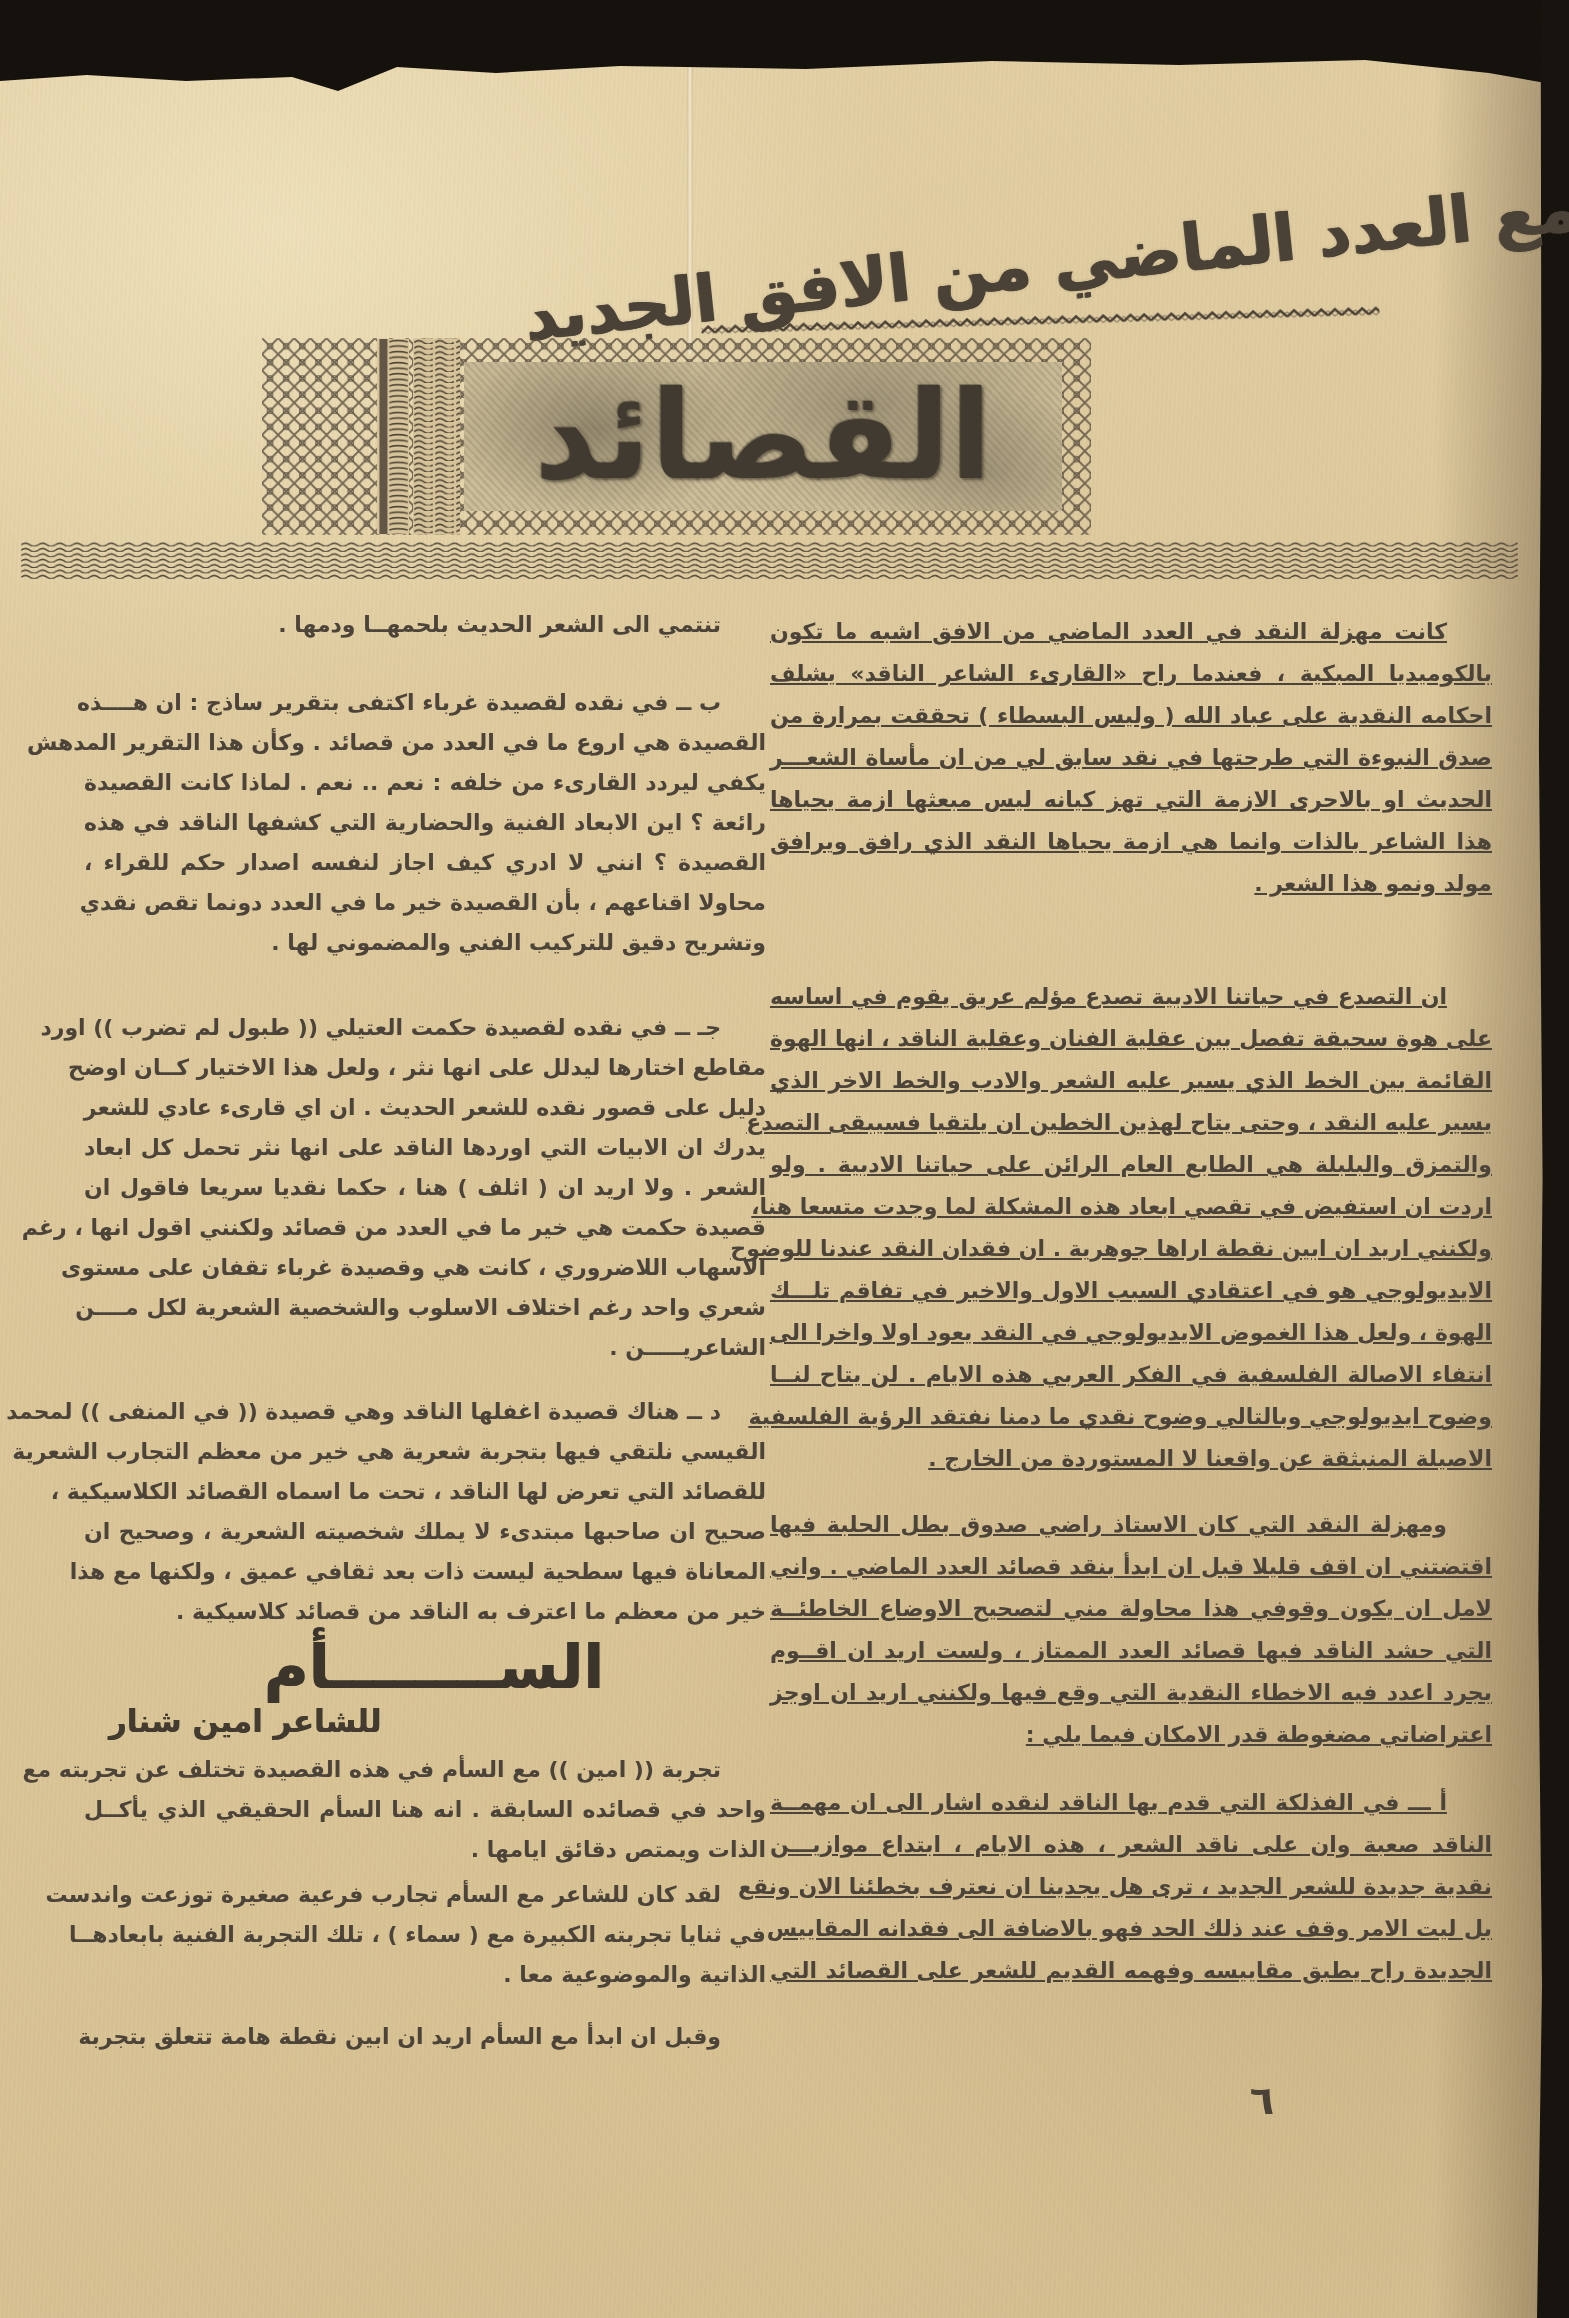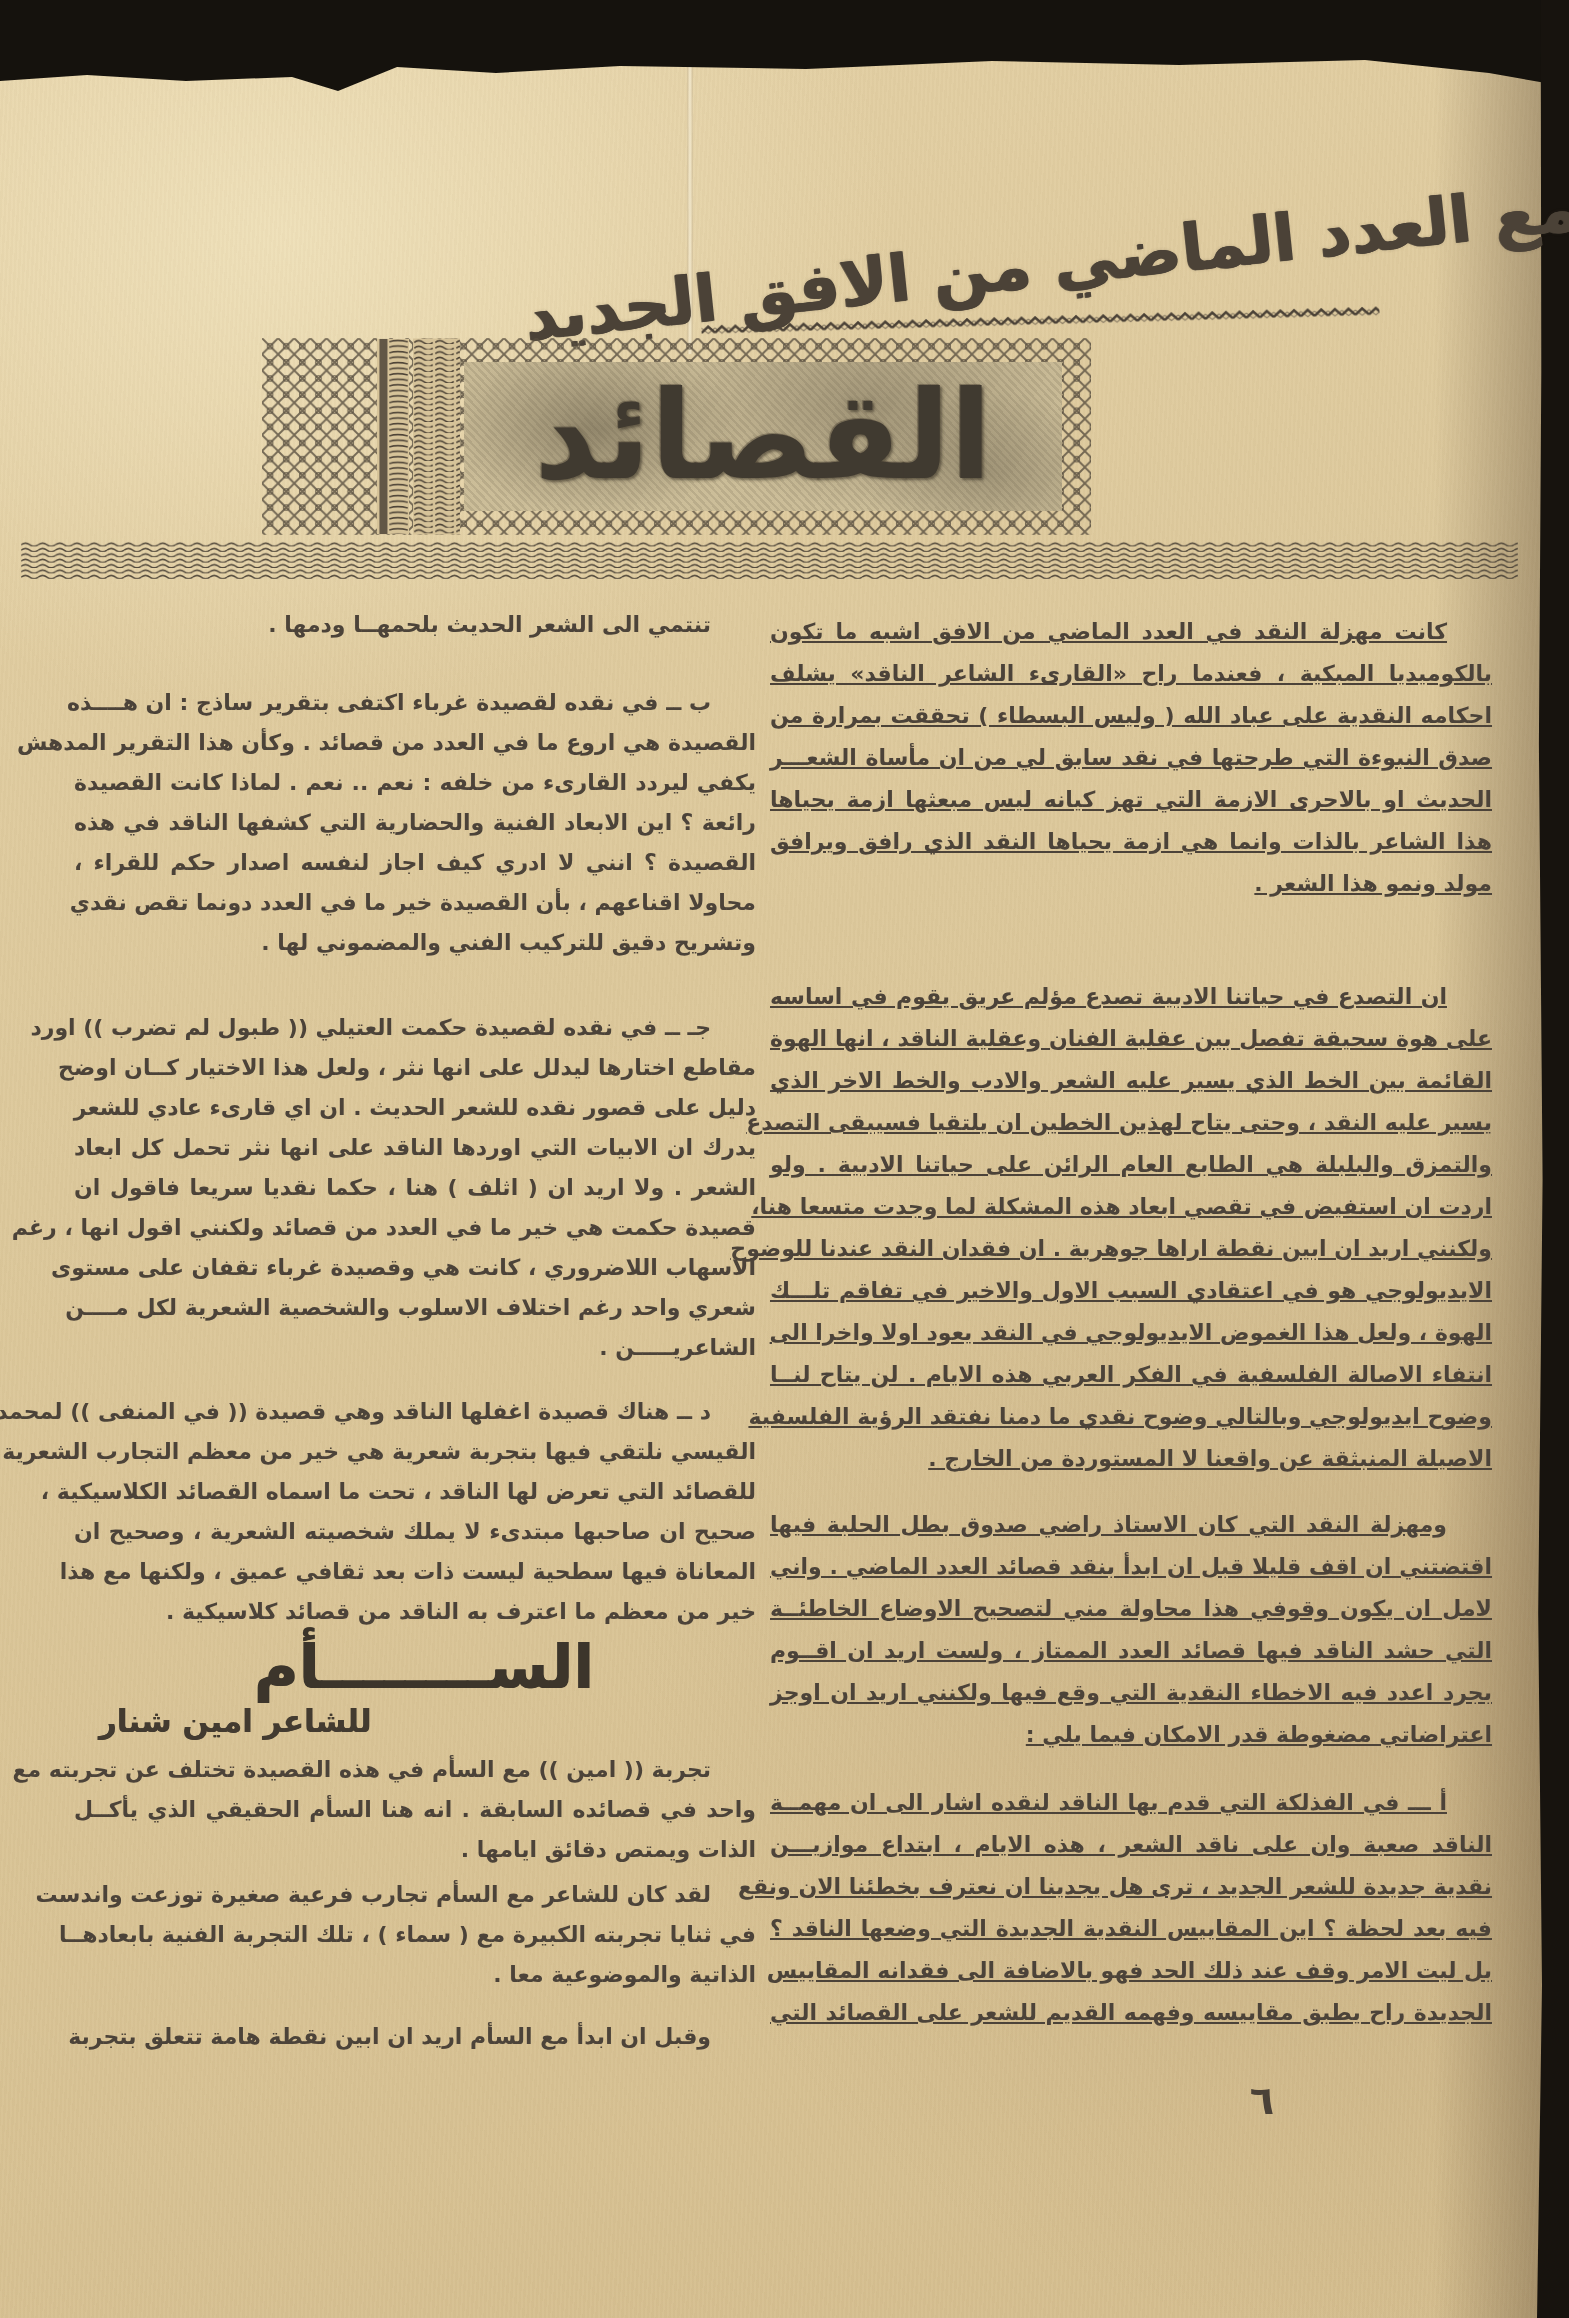--- a/index.html
+++ b/index.html
@@ -42,21 +42,21 @@
         linear-gradient(180deg,#c6b894,#cbbd98); padding-left: 12px;}
   .banner .title{position:absolute;inset:0;display:flex;align-items:center;justify-content:center;
       font-size:122px;font-weight:bold;color:#403a30;letter-spacing:-2.5px;
       text-shadow:1.9px 1.9px 2.5px rgba(60,52,40,.55), -1.2px -0.6px 0 rgba(60,52,40,.35), 0 0 5px rgba(60,52,40,.3);}
   .strip{position:absolute;top:0;height:197px;}
   
   .wavy-divider{position:absolute;left:12.4px;top:541px;}
   
   .col{position:absolute;color:#4c4339;font-weight:bold;font-size:22px;}
   #col-right{left:770px;top:611px;width:722px;text-decoration:underline;}
-  #col-left{left:74px;top:605px;width:682px;}
+  #col-left{left:84px;top:605px;width:682px;}
   .para{margin:0;}
   .line{display:block;text-align:justify;text-align-last:justify;white-space:nowrap;overflow:visible;}
   #col-right .line{line-height:42px;}
   #col-left  .line{line-height:40px;}
   .line.first{padding-right:45px;}
   .line.final{text-align-last:right;}
   #col-right .para:nth-child(1){margin-bottom:71px;}
   #col-right .para:nth-child(2){margin-bottom:23.6px;}
   #col-right .para:nth-child(3){margin-bottom:26px;}
   #ltop .para:nth-child(1){margin-bottom:38px;}
@@ -169,21 +169,20 @@
         <div class="line">اقتضتني ان اقف قليلا قبل ان ابدأ بنقد قصائد العدد الماضي . واني</div>
         <div class="line">لامل ان يكون وقوفي هذا محاولة مني لتصحيح الاوضاع الخاطئــة</div>
         <div class="line">التي حشد الناقد فيها قصائد العدد الممتاز ، ولست اريد ان اقــوم</div>
         <div class="line">بجرد اعدد فيه الاخطاء النقدية التي وقع فيها ولكنني اريد ان اوجز</div>
         <div class="line final">اعتراضاتي مضغوطة قدر الامكان فيما يلي :</div>
       </div>
       <div class="para">
         <div class="line first">أ ـــ في الفذلكة التي قدم بها الناقد لنقده اشار الى ان مهمــة</div>
         <div class="line">الناقد صعبة وان على ناقد الشعر ، هذه الايام ، ابتداع موازيـــن</div>
         <div class="line">نقدية جديدة للشعر الجديد ، ترى هل يجدينا ان نعترف بخطئنا الان ونقع</div>
-        <div class="line">فيه بعد لحظة ؟ اين المقاييس النقدية الجديدة التي وضعها الناقد ؟</div>
         <div class="line">بل ليت الامر وقف عند ذلك الحد فهو بالاضافة الى فقدانه المقاييس</div>
         <div class="line">الجديدة راح يطبق مقاييسه وفهمه القديم للشعر على القصائد التي</div>
       </div>
     </div>
 
   <div class="col" id="col-left">
     <div id="ltop">
         <div class="para">
           <div class="line first final">تنتمي الى الشعر الحديث بلحمهــا ودمها .</div>
         </div>

